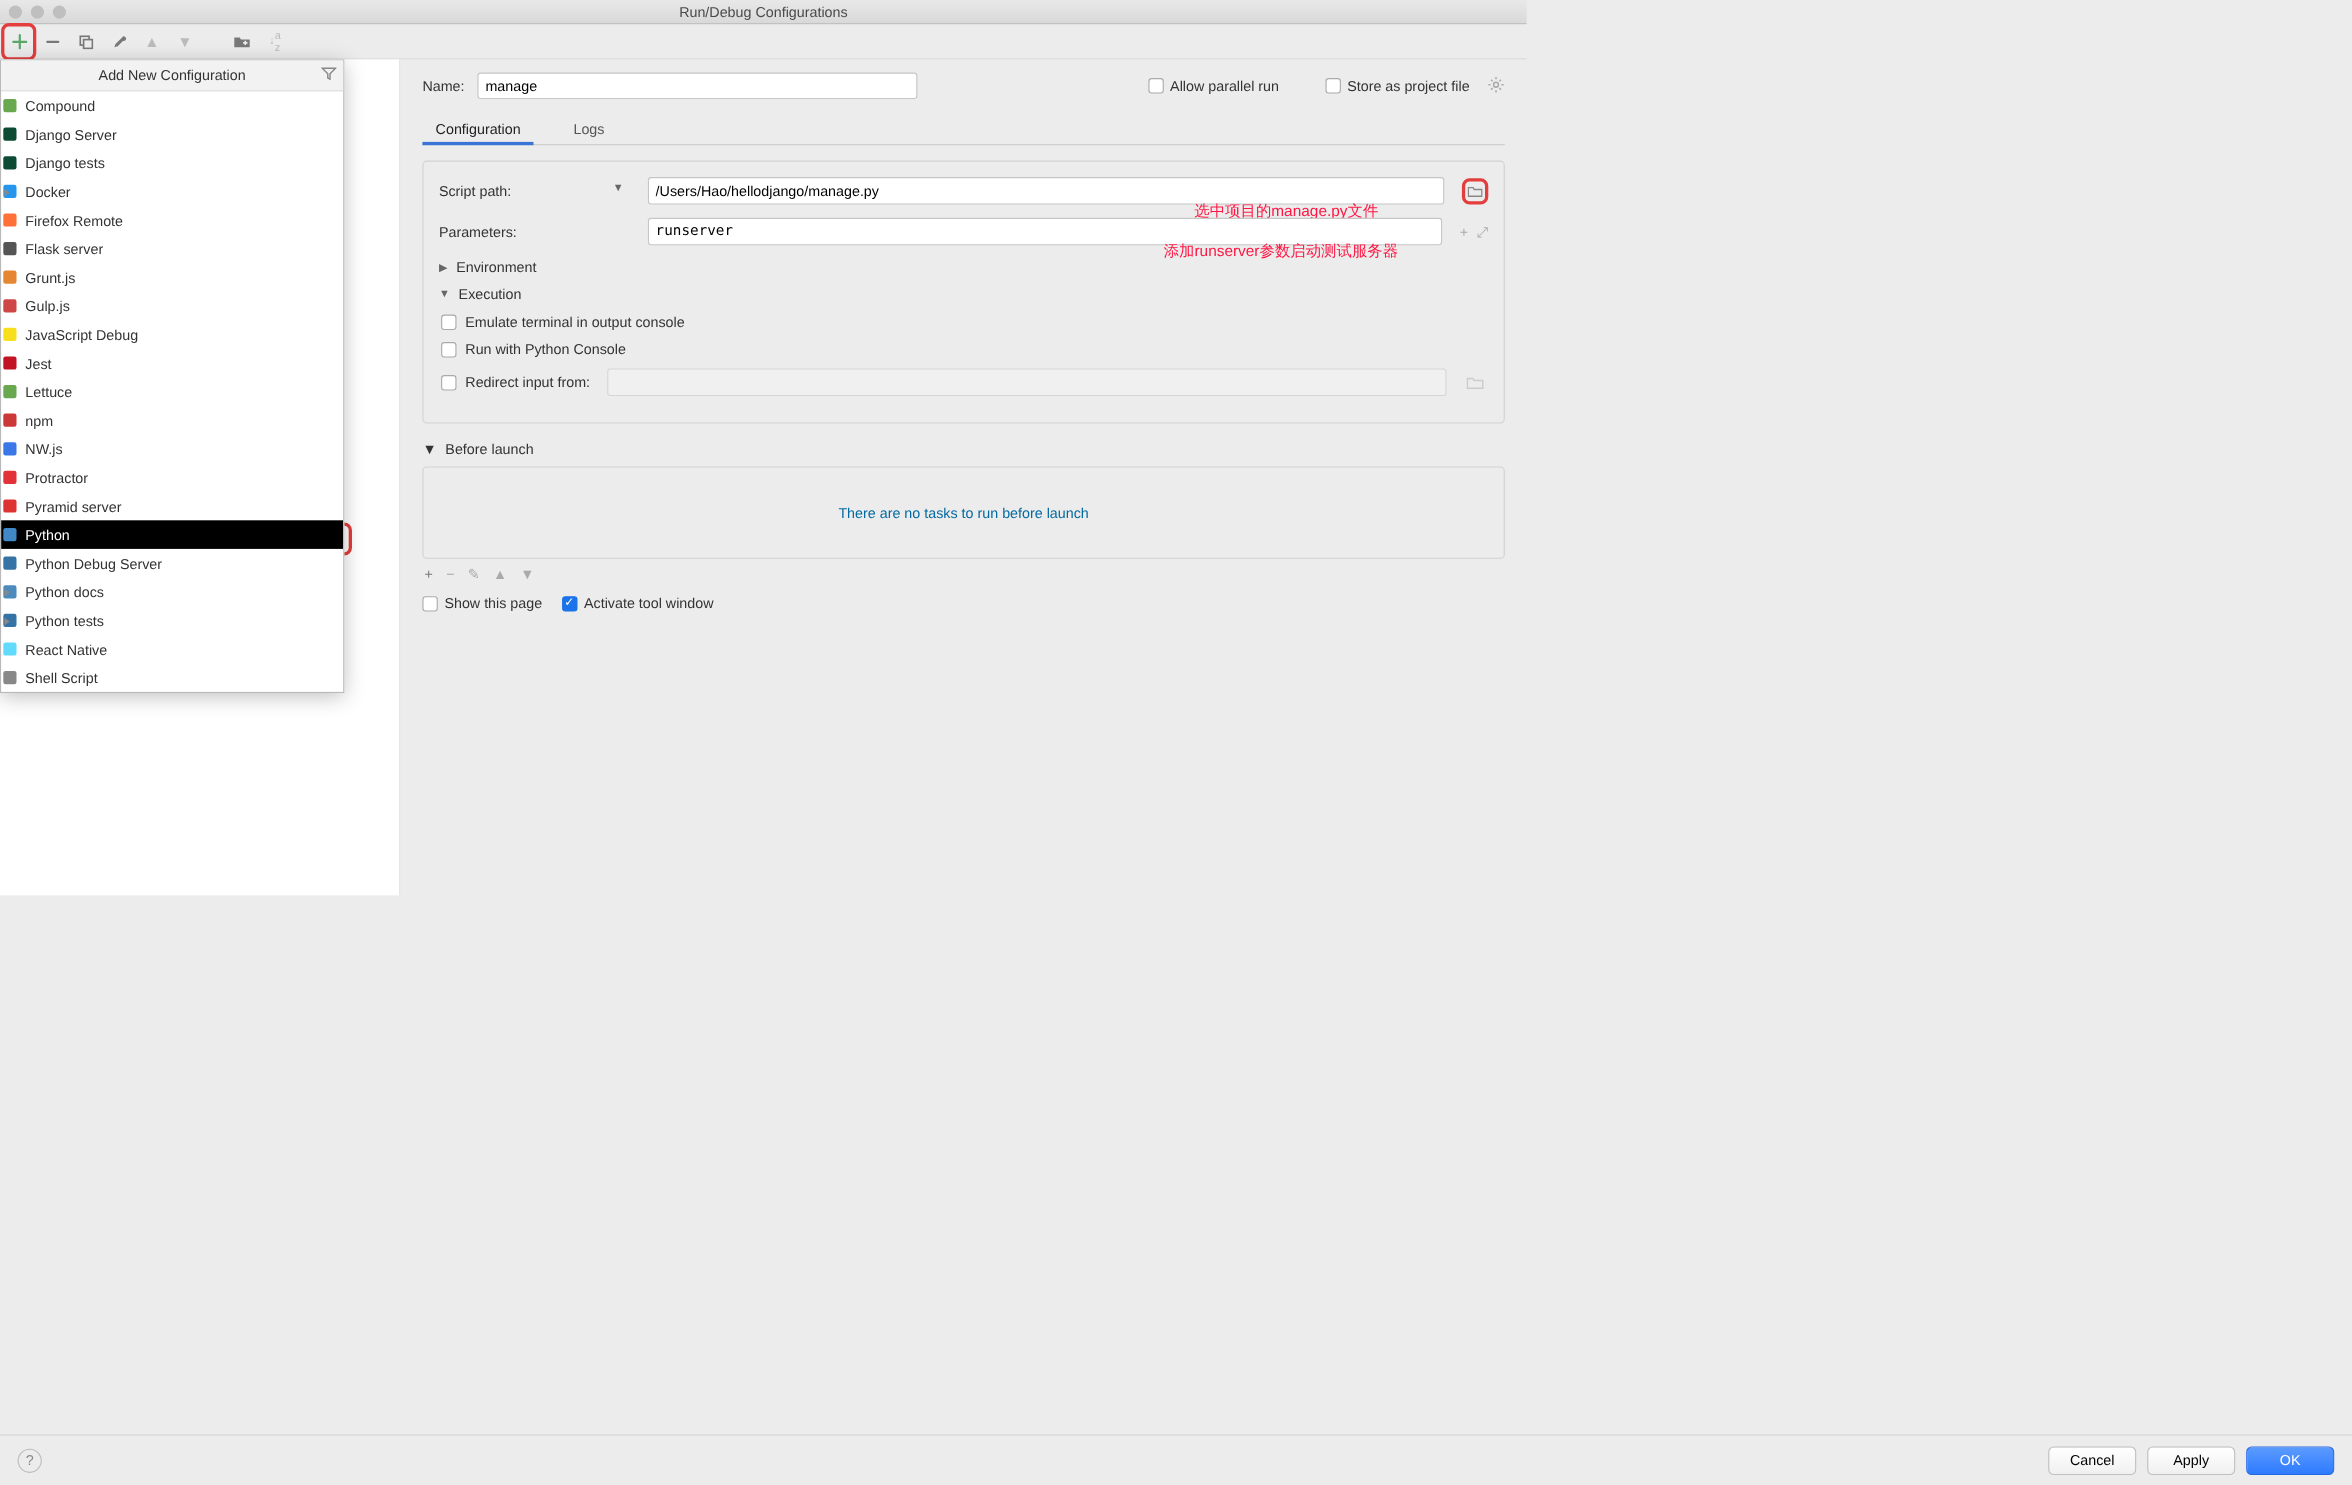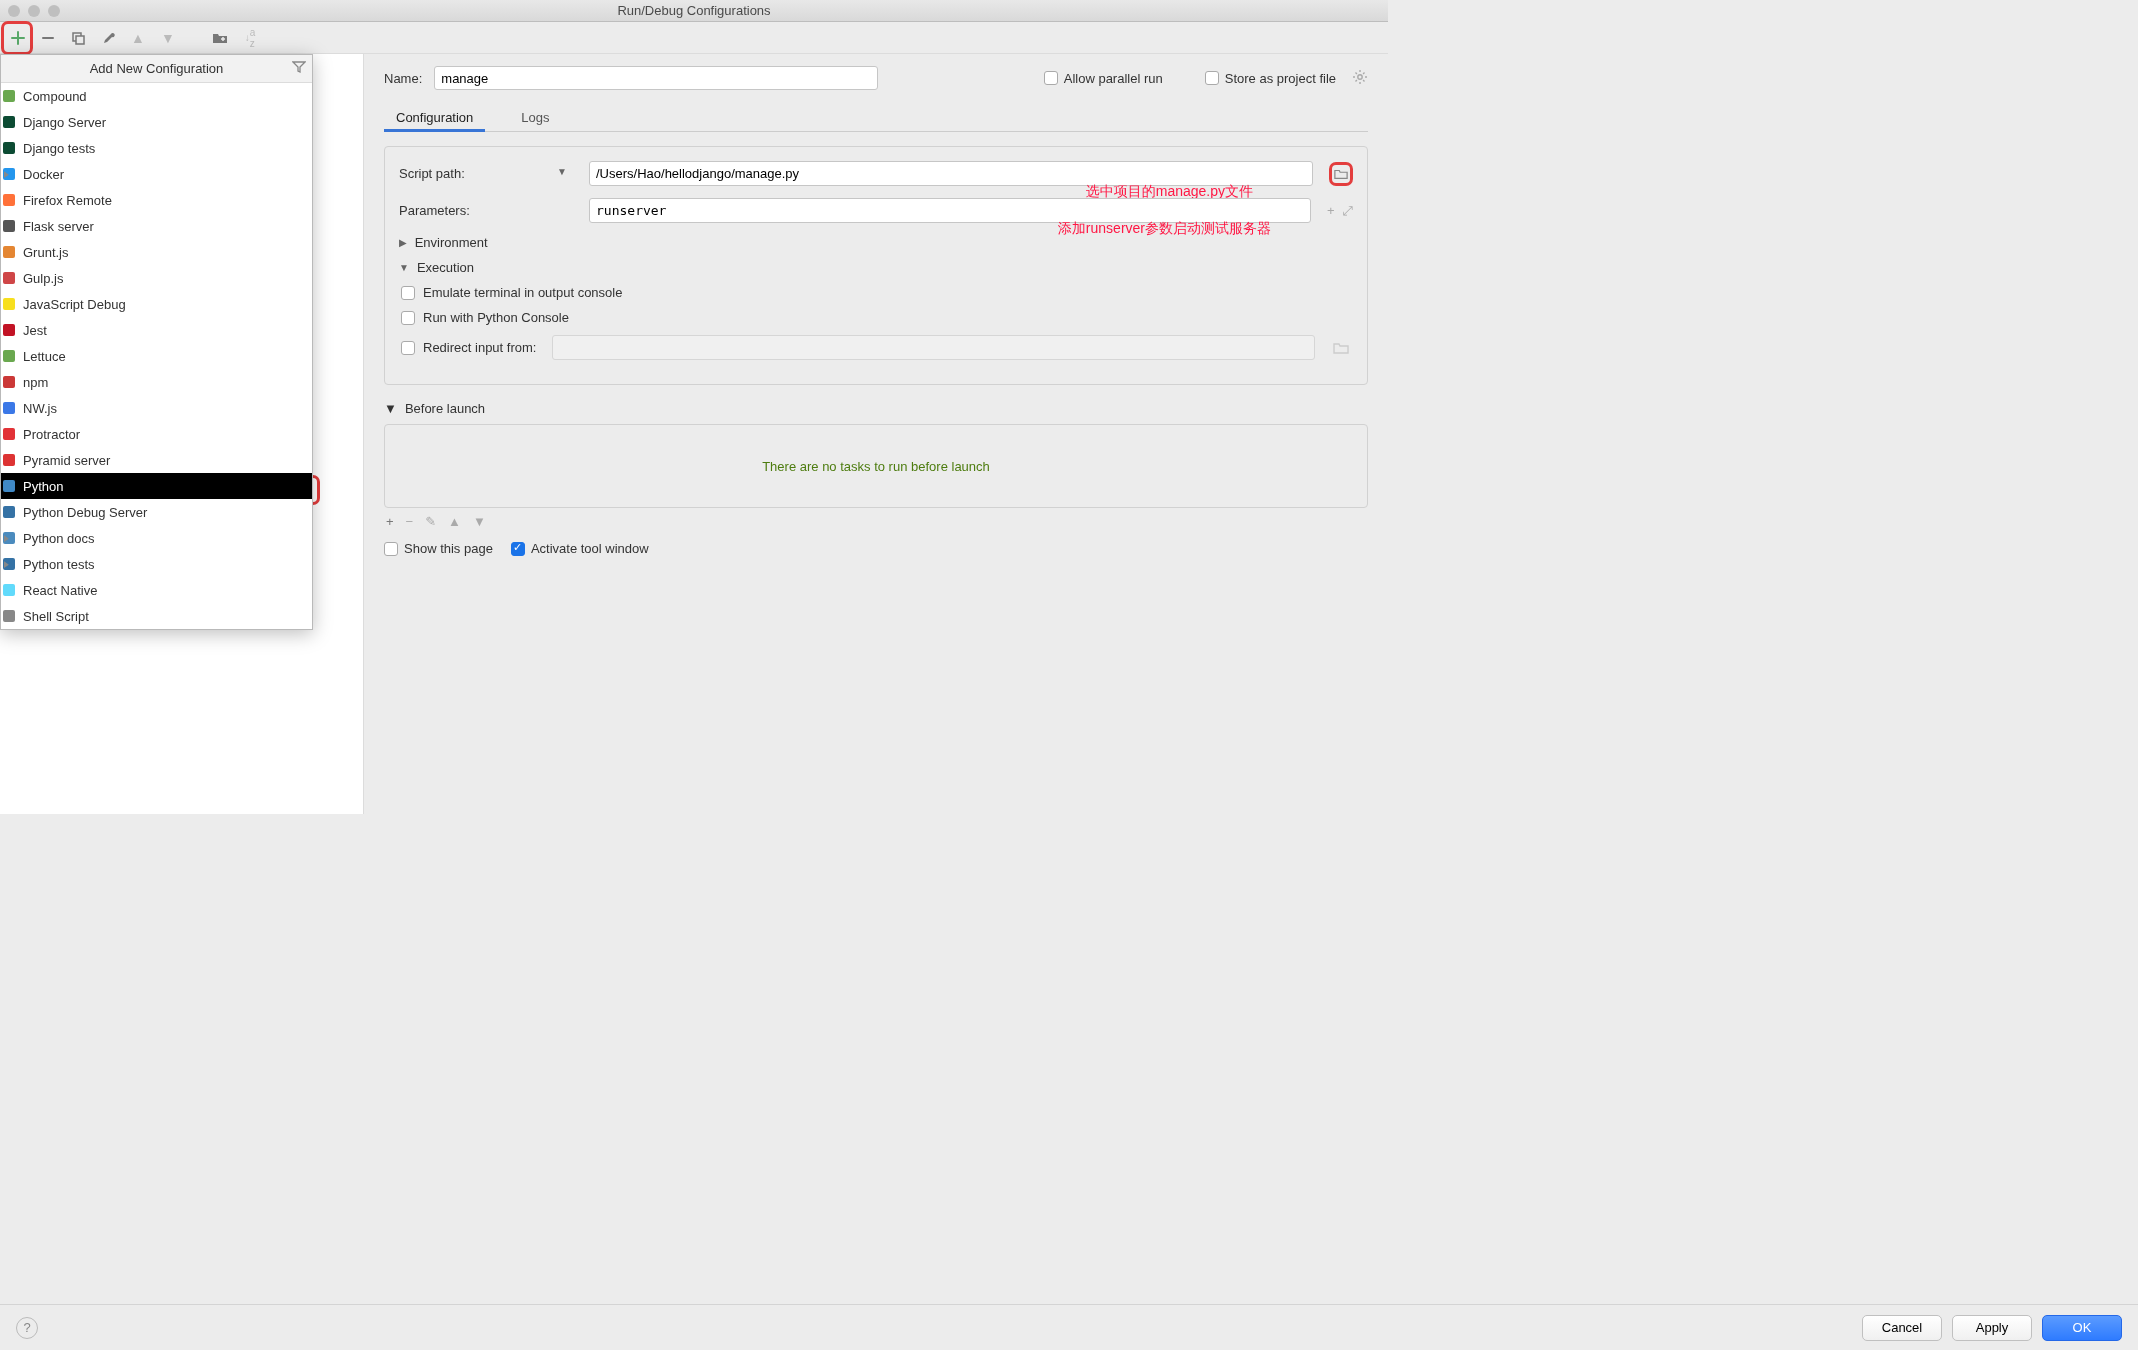--- a/index.html
+++ b/index.html
@@ -95,21 +95,21 @@
 .label { color: #333; }
 .text-input {
   height: 24px;
   border: 1px solid #c6c6c6;
   border-radius: 3px;
   background: #fff;
   padding: 0 6px;
   font-size: 13px;
   font-family: inherit;
 }
-.name-input { width: 444px; }
+.name-input { width: 400px; }
 .chk-wrap { display: flex; align-items: center; gap: 6px; }
 .chk { width: 14px; height: 14px; border: 1px solid #aaa; border-radius: 3px; background: #fff; position: relative; }
 .chk.checked { background: #1a73e8; border-color: #1a73e8; }
 .chk.checked::after { content: "✓"; color: #fff; font-size: 11px; position: absolute; top: -2px; left: 1px; }
 .gear-icon { color: #999; margin-left: 4px; }
 
 .tabs { display: flex; gap: 24px; border-bottom: 1px solid #ccc; margin-bottom: 14px; }
 .tab { padding: 6px 12px; cursor: pointer; color: #555; position: relative; }
 .tab.active { color: #222; }
 .tab.active::after { content: ""; position: absolute; bottom: -1px; left: 0; right: 0; height: 3px; background: #3875d6; }
@@ -138,21 +138,21 @@
 
 .before-launch-header { display: flex; align-items: center; gap: 8px; margin-bottom: 8px; }
 .task-list {
   border: 1px solid #d1d1d1;
   border-radius: 4px;
   background: #ececec;
   height: 84px;
   display: flex;
   align-items: center;
   justify-content: center;
-  color: #4d7c0f;
+  color: #0369a1;
 }
 .task-toolbar { display: flex; gap: 12px; padding: 6px 2px; color: #aaa; }
 .bottom-opts { display: flex; gap: 18px; margin-top: 6px; }
 
 .footer {
   position: absolute;
   bottom: 0; left: 0; right: 0;
   height: 46px;
   background: #ececec;
   border-top: 1px solid #d4d4d4;

